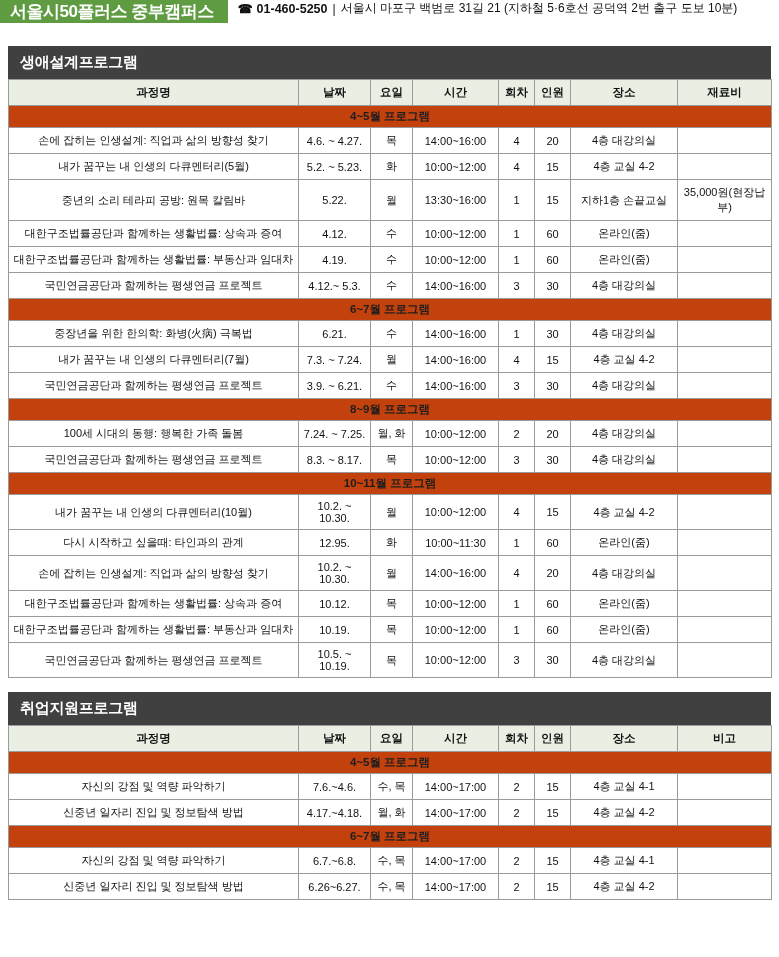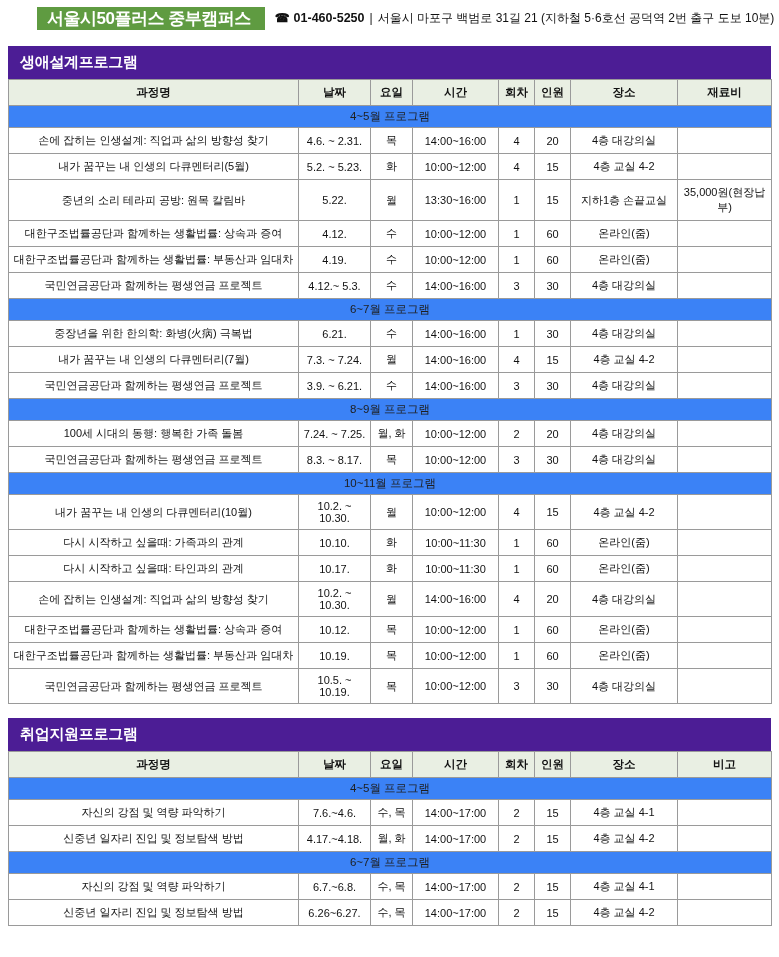--- a/index.html
+++ b/index.html
@@ -12,24 +12,23 @@
     width: 779px;
     min-height: 957px;
     position: relative;
     background: #fff;
     padding: 0;
   }
 
   
   .header {
     display: flex;
-    align-items: center;
+    align-items: flex-start;
     height: 36px;
     margin: 0 12px 10px 0;
-    padding-left: 37px;
   }
   .header-logo {
     background: #5f9b41;
     color: #ffffff;
     font-size: 17px;
     font-weight: bold;
     display: flex;
     align-items: center;
     padding: 0 14px 0 10px;
     letter-spacing: -0.5px;
@@ -52,21 +51,21 @@
     font-size: 12.5px;
   }
   .phone-icon { font-size: 12px; }
   .header-sep { margin: 0 5px; color: #111; }
 
   
   .section {
     margin: 0 8px 14px 8px;
   }
   .section-title {
-    background: #4c1d95;
+    background: #404040;
     color: #ffffff;
     font-size: 15px;
     font-weight: bold;
     padding: 7px 12px;
     letter-spacing: -0.3px;
   }
 
   
   table.sched {
     width: 100%;
@@ -83,23 +82,23 @@
   }
   table.sched thead th {
     background: #e9efe3;
     font-weight: bold;
     text-align: center;
     font-size: 11.5px;
   }
   td.course { text-align: center; padding-left: 6px; }
   td.c { text-align: center; }
   tr.group td {
-    background: #3b82f6;
+    background: #c2410c;
     text-align: center;
-    font-weight: normal;
+    font-weight: bold;
     font-size: 11.5px;
     color: #1e1e1e;
     height: 20px;
     padding: 3px 4px;
   }
 
   
   .t1 col.c1 { width: 290px; }
   .t1 col.c2 { width: 72px; }
   .t1 col.c3 { width: 42px; }
@@ -160,21 +159,21 @@
           <th>장소</th>
           <th>재료비</th>
         </tr>
       </thead>
       <tbody>
           <tr class="group">
             <td colspan="8">4~5월 프로그램</td>
           </tr>
           <tr>
             <td class="course">손에 잡히는 인생설계: 직업과 삶의 방향성 찾기</td>
-            <td class="c">4.6. ~ 2.31.</td>
+            <td class="c">4.6. ~ 4.27.</td>
             <td class="c">목</td>
             <td class="c">14:00~16:00</td>
             <td class="c">4</td>
             <td class="c">20</td>
             <td class="c">4층 대강의실</td>
             <td class="c"></td>
           </tr>
           <tr>
             <td class="course">내가 꿈꾸는 내 인생의 다큐멘터리(5월)</td>
             <td class="c">5.2. ~ 5.23.</td>
@@ -288,32 +287,22 @@
             <td class="course">내가 꿈꾸는 내 인생의 다큐멘터리(10월)</td>
             <td class="c">10.2. ~ 10.30.</td>
             <td class="c">월</td>
             <td class="c">10:00~12:00</td>
             <td class="c">4</td>
             <td class="c">15</td>
             <td class="c">4층 교실 4-2</td>
             <td class="c"></td>
           </tr>
           <tr>
-            <td class="course">다시 시작하고 싶을때: 가족과의 관계</td>
-            <td class="c">10.10.</td>
-            <td class="c">화</td>
-            <td class="c">10:00~11:30</td>
-            <td class="c">1</td>
-            <td class="c">60</td>
-            <td class="c">온라인(줌)</td>
-            <td class="c"></td>
-          </tr>
-          <tr>
             <td class="course">다시 시작하고 싶을때: 타인과의 관계</td>
-            <td class="c">10.17.</td>
+            <td class="c">12.95.</td>
             <td class="c">화</td>
             <td class="c">10:00~11:30</td>
             <td class="c">1</td>
             <td class="c">60</td>
             <td class="c">온라인(줌)</td>
             <td class="c"></td>
           </tr>
           <tr>
             <td class="course">손에 잡히는 인생설계: 직업과 삶의 방향성 찾기</td>
             <td class="c">10.2. ~ 10.30.</td>

